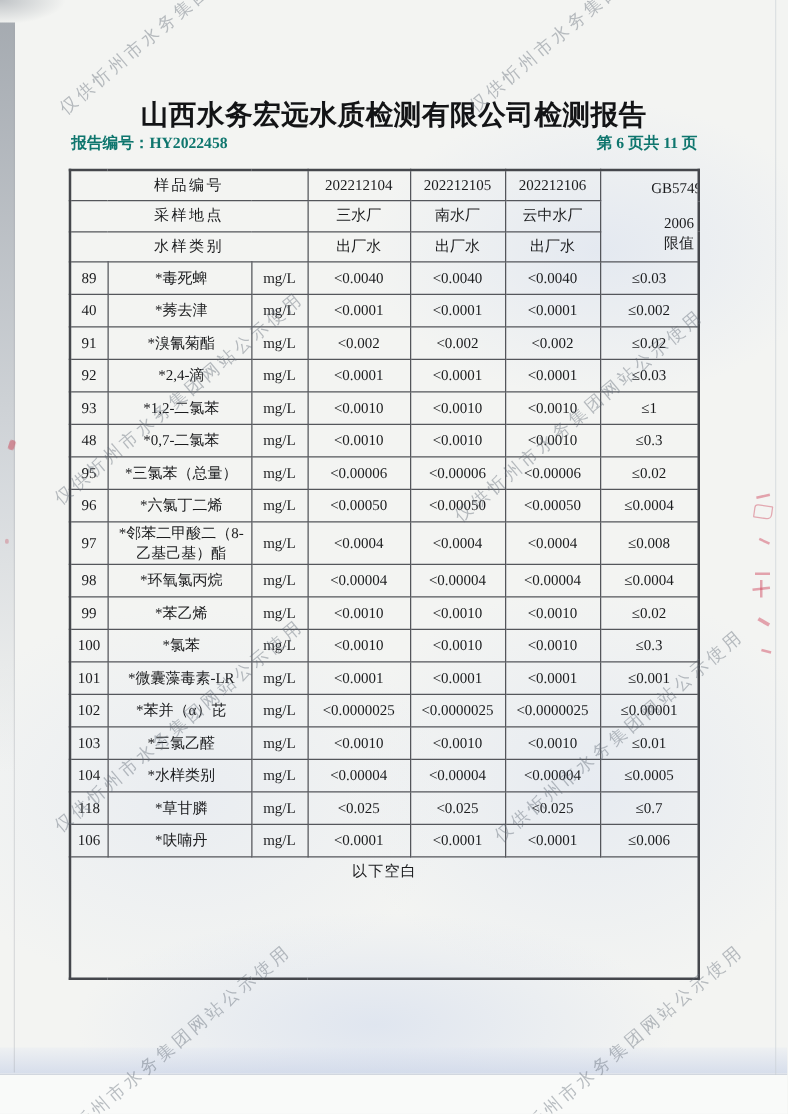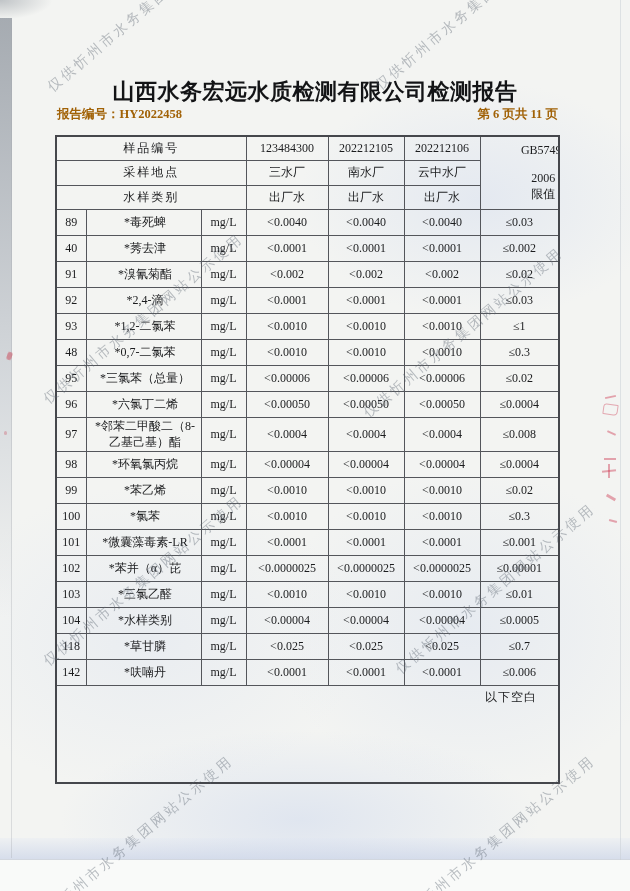--- a/index.html
+++ b/index.html
@@ -40,33 +40,33 @@
   .stamp .m4{left:7px;top:66px;width:12px;height:2px;}
   .stamp .m5{left:11px;top:72px;width:2px;height:14px;}
   .stamp .m6{left:5px;top:78px;width:14px;height:2px;transform:rotate(-6deg);}
   .stamp .m7{left:9px;top:104px;width:10px;height:3px;transform:rotate(30deg);}
   .stamp .m8{left:12px;top:128px;width:8px;height:2px;transform:rotate(15deg);}
   
   .title{position:absolute;top:77px;left:0;width:100%;text-align:center;
     font-family:"Liberation Sans","DejaVu Sans",sans-serif;font-weight:bold;
     font-size:22px;letter-spacing:0.5px;color:#131416;}
   .meta-row{position:absolute;top:106px;left:57px;width:501px;display:flex;
-    justify-content:space-between;font-size:12.5px;font-weight:600;color:#a16207;}
+    justify-content:space-between;font-size:12.5px;font-weight:600;color:#0f766e;}
   
   .doc-table{position:absolute;left:55px;top:135px;width:503px;
     border-collapse:collapse;table-layout:fixed;font-size:12px;color:#1b1c1e;}
   .doc-table td{border:1px solid #54565b;padding:0 2px;text-align:center;
     vertical-align:middle;height:23px;overflow:hidden;}
   .doc-table{border:2px solid #45474c;}
   .doc-table .h-label{letter-spacing:2px;}
   .doc-table .h-limit{padding:0;}
   .h-limit .limit-wrap{display:flex;flex-direction:column;justify-content:space-around;
     align-items:center;height:72px;margin-left:48px;}
   .doc-table .c-name{text-align:center;padding:1px 3px 1px 6px;line-height:1.3;}
-  .blank-row td{height:90px;vertical-align:top;text-align:right;padding:3px 21px;letter-spacing:1px;}
+  .blank-row td{height:90px;vertical-align:top;text-align:center;padding:3px 2px;letter-spacing:1px;}
   
   .wm-layer{position:absolute;inset:0;overflow:hidden;z-index:30;pointer-events:none;}
   .wm{position:absolute;white-space:nowrap;
     font-family:"Liberation Sans","DejaVu Sans",sans-serif;
     font-size:14px;letter-spacing:3px;color:rgba(96,104,116,0.42);
     transform:rotate(-40deg);transform-origin:0 50%;}
   .wm.w1{left:50px;top:80px;}
   .wm.w2{left:378px;top:78px;}
   .wm.w3{left:46px;top:392px;}
   .wm.w4{left:366px;top:406px;}
@@ -111,21 +111,21 @@
       <col style="width:115px">
       <col style="width:45px">
     <col style="width:82px">
       <col style="width:76px">
       <col style="width:76px">
       <col style="width:79px">
   </colgroup>
   <thead>
     <tr>
       <td class="h-label" colspan="3">样品编号</td>
-      <td>123484300</td>
+      <td>202212104</td>
       <td>202212105</td>
       <td>202212106</td>
       <td class="h-limit" rowspan="3">
         <div class="limit-wrap">
           <div>GB5749-</div>
           <div>2006 限值</div>
         </div>
       </td>
     </tr>
     <tr>
@@ -289,21 +289,21 @@
       <tr>
         <td class="c-no">118</td>
         <td class="c-name">*草甘膦</td>
         <td class="c-unit">mg/L</td>
         <td class="c-val">&lt;0.025</td>
         <td class="c-val">&lt;0.025</td>
         <td class="c-val">&lt;0.025</td>
         <td class="c-limit">≤0.7</td>
       </tr>
       <tr>
-        <td class="c-no">142</td>
+        <td class="c-no">106</td>
         <td class="c-name">*呋喃丹</td>
         <td class="c-unit">mg/L</td>
         <td class="c-val">&lt;0.0001</td>
         <td class="c-val">&lt;0.0001</td>
         <td class="c-val">&lt;0.0001</td>
         <td class="c-limit">≤0.006</td>
       </tr>
     </tbody>
   <tbody>
     <tr class="blank-row">

